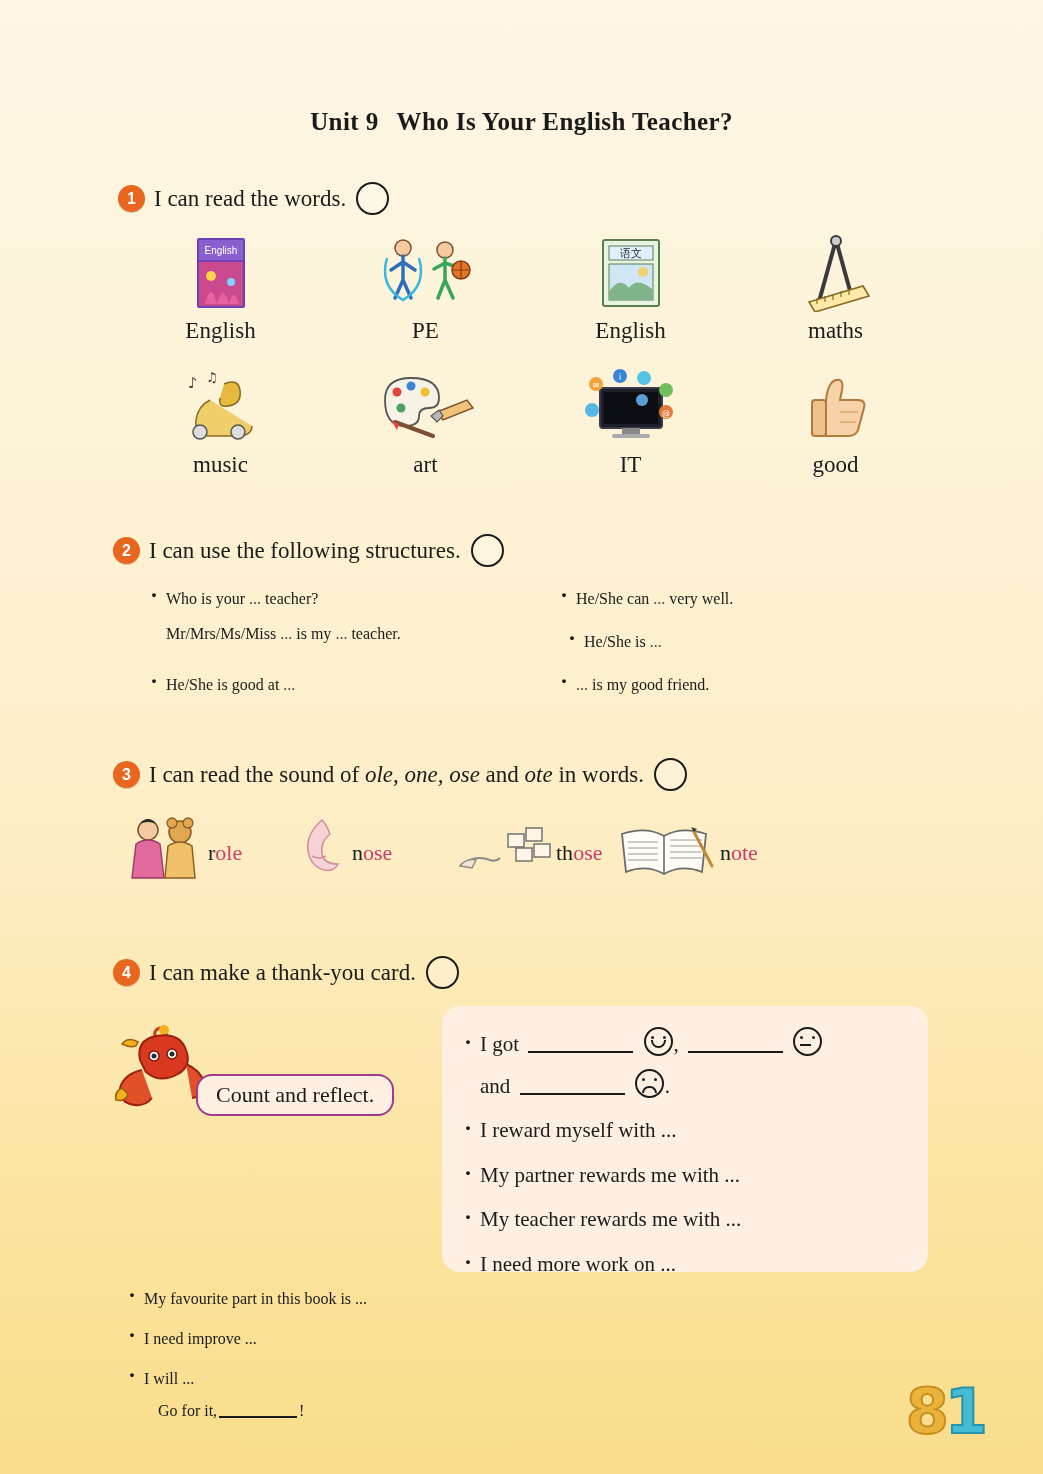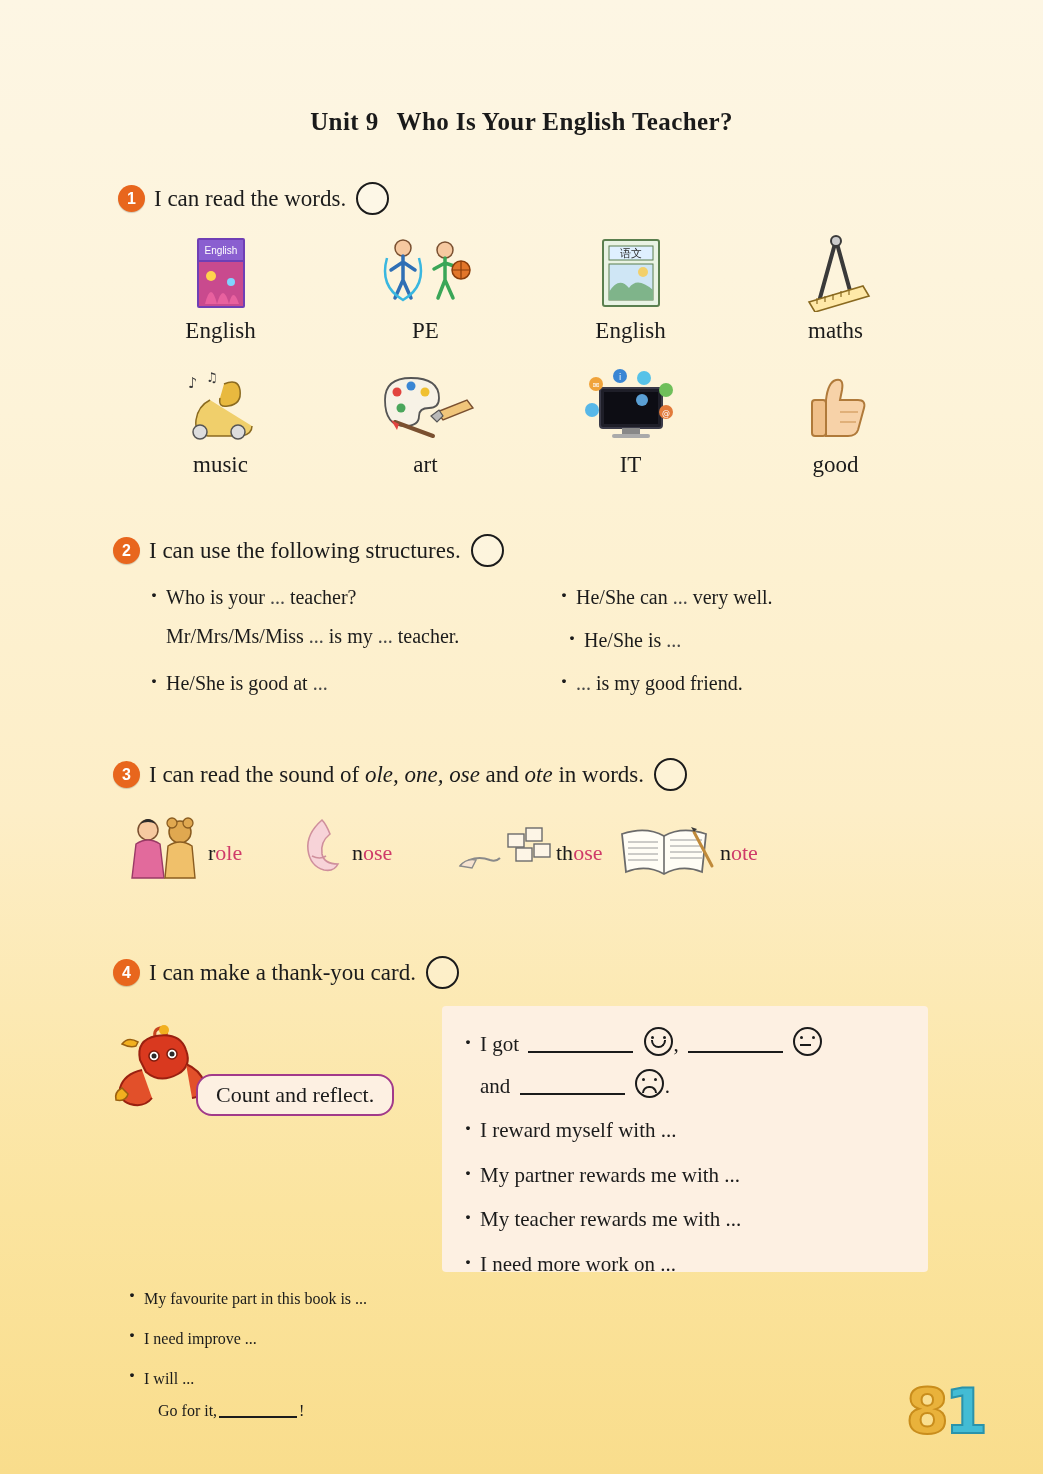--- a/index.html
+++ b/index.html
@@ -99,21 +99,21 @@
     color: #1b1b1b;
     margin-top: 6px;
   }
 
   
   .structs {
     position: absolute;
     left: 150px;
     top: 582px;
     width: 800px;
-    font-size: 20px;
+    font-size: 16px;
     color: #1b1b1b;
   }
   .srow { display: flex; margin-bottom: 16px; }
   .scol { width: 50%; }
   .scol.right { padding-left: 20px; }
   .bullet::before {
     content: "·";
     display: inline-block;
     width: 16px;
     font-weight: bold;
@@ -151,21 +151,21 @@
   .plabel .blk { color: #1b1b1b; }
 
   
   .reflect-box {
     position: absolute;
     left: 442px;
     top: 1006px;
     width: 486px;
     height: 266px;
     background: #fdf0e2;
-    border-radius: 4px;
+    border-radius: 18px;
     box-sizing: border-box;
     padding: 18px 22px 0 22px;
     font-size: 21px;
     color: #1b1b1b;
   }
   .reflect-box .line { margin-bottom: 8px; line-height: 1.5; }
   .blank {
     display: inline-block;
     width: 105px;
     border-bottom: 2px solid #1b1b1b;

